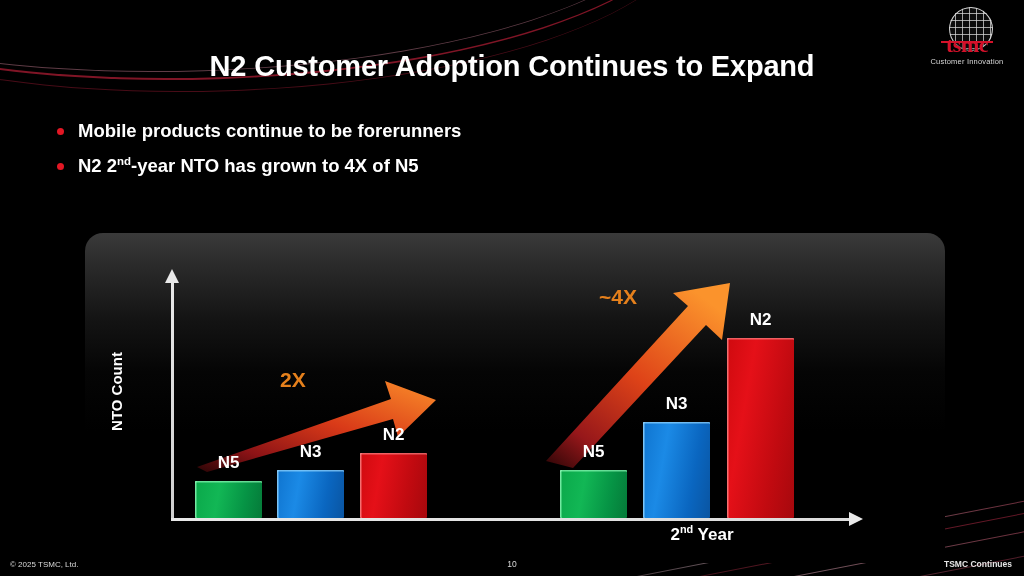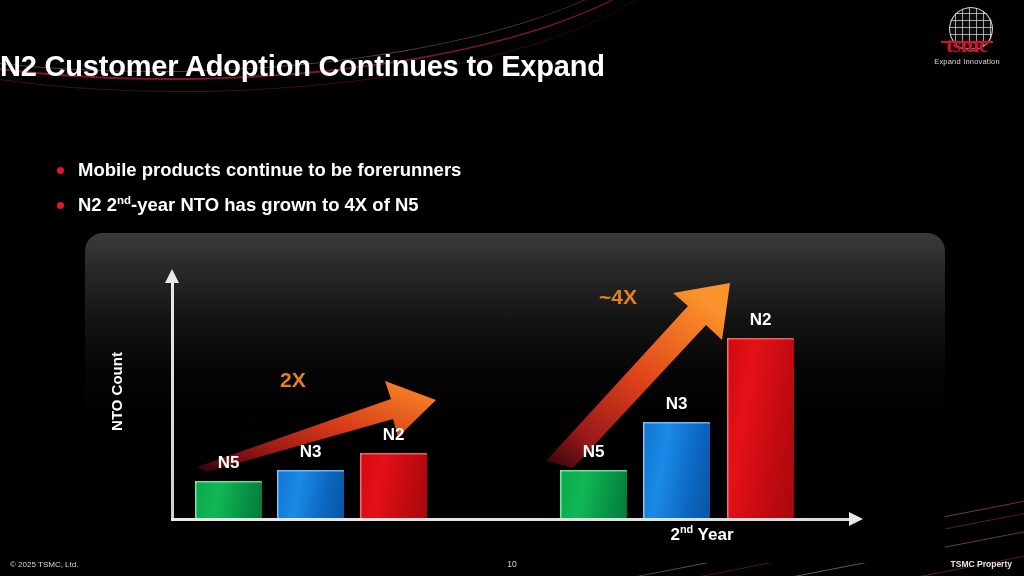--- a/index.html
+++ b/index.html
@@ -76,26 +76,26 @@
   }
   .logo-bar {
     position:absolute; left:6px; top:35px; width:52px; height:2px; background:#d4112a;
   }
   .logo-tag {
     margin-top:3px; font-size:7.5px; color:#d8d8d8; letter-spacing:0.2px; white-space:nowrap;
   }
 
   
   .title {
-    position:absolute; left:0; right:0; top:50px; 
+    position:absolute; left:0; right:0; top:50px; text-align:center;
     font-size:29px; font-weight:700; color:#ffffff; letter-spacing:-0.2px;
   }
 
   
-  .bullets { position:absolute; left:52px; top:120px; width:900px;margin-top:39px; }
+  .bullets { position:absolute; left:52px; top:120px; width:900px; }
   .bullet { position:relative; padding-left:26px; margin-bottom:13px; height:22px; }
   .bullet-dot {
     position:absolute; left:5px; top:8px; width:7px; height:7px; border-radius:50%;
     background:#e31724;
   }
   .bullet-text {
     font-size:18.5px; font-weight:700; color:#ffffff; white-space:nowrap; line-height:22px;
   }
   .bullet-text sup { font-size:0.62em; vertical-align:super; line-height:0; }
 
@@ -196,21 +196,21 @@
       <i></i>
   </div>
 </div>
 
 <div class="logo">
   <div class="logo-mark">
     <div class="logo-globe"></div>
     <div class="logo-word">tsmc</div>
     <div class="logo-bar"></div>
   </div>
-  <div class="logo-tag">Expand Innovation</div>
+  <div class="logo-tag">Customer Innovation</div>
 </div>
 
 <div class="title">N2 Customer Adoption Continues to Expand</div>
 
 <div class="bullets">
   <div class="bullet">
     <span class="bullet-dot"></span>
     <span class="bullet-text">Mobile products continue to be forerunners</span>
   </div>
   <div class="bullet">
@@ -283,13 +283,13 @@
       <span class="bar-rect"></span>
       <span class="bar-label">N2</span>
     </div>
     <div class="group-caption" style="left:537px; width:160px;">2<sup>nd</sup> Year</div>
 
   </div>
 </div>
 
 <div class="footer-left">© 2025 TSMC, Ltd.</div>
 <div class="footer-center">10</div>
-<div class="footer-right">TSMC Property</div>
+<div class="footer-right">TSMC Continues</div>
 
 </body></html>

